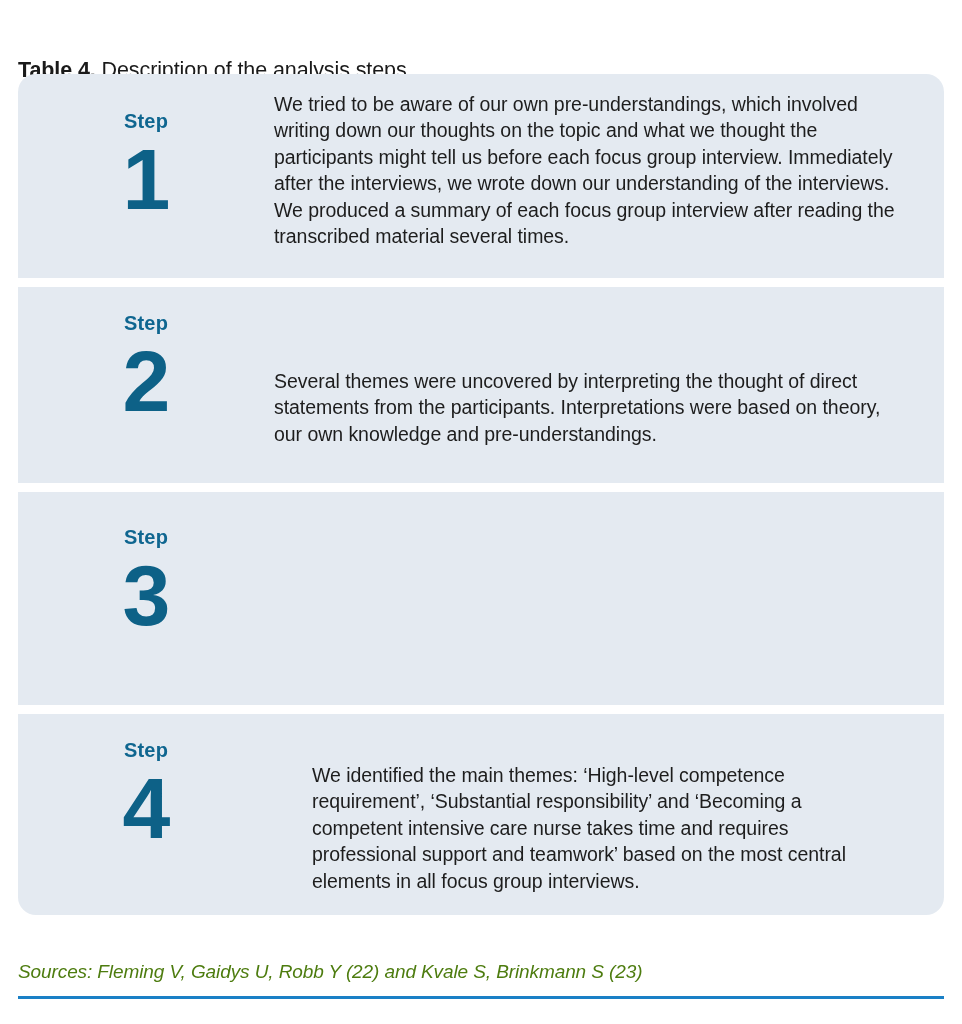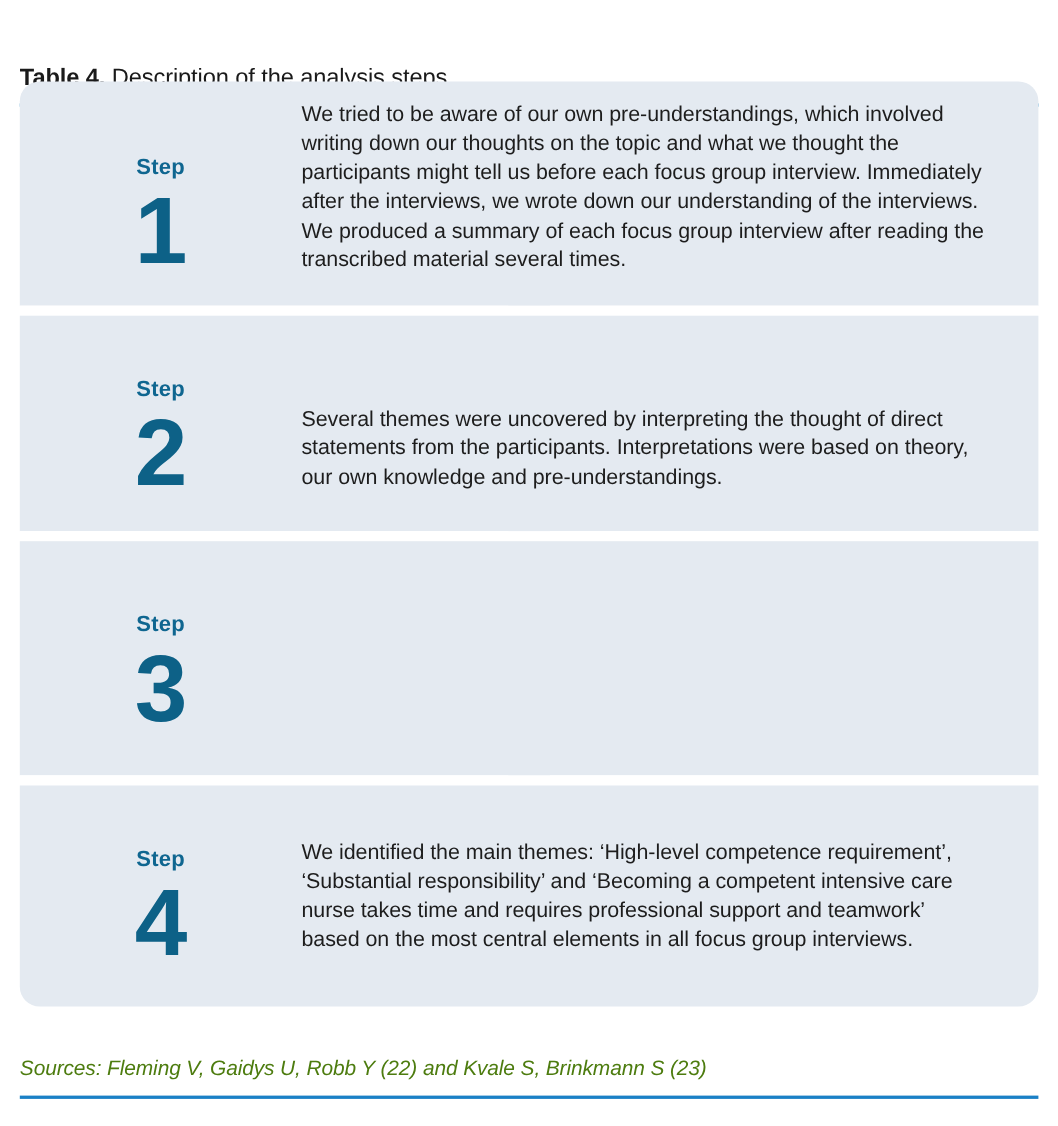--- a/index.html
+++ b/index.html
@@ -81,21 +81,20 @@
     height: 44px;
     display: block;
   }
 
   .step-marker {
     width: 256px;
     flex: 0 0 256px;
     position: relative;
     text-align: center;
     color: #0f6690;
-    margin-top: 31px;
   }
   .step-word {
     position: absolute;
     left: 0;
     right: 0;
     font-size: 20px;
     font-weight: bold;
     color: #0f6690;
     letter-spacing: 0.2px;
   }
@@ -137,21 +136,21 @@
   .row2 .step-text  { top: 81px; }
 
   .row3 { height: 213px; }
   .row3 .step-word  { top: 34px; }
   .row3 .step-digit { top: 60px; }
   .row3 .step-text  { top: 73px; }
 
   .row4 { height: 201px; }
   .row4 .step-word  { top: 25px; }
   .row4 .step-digit { top: 51px; }
-  .row4 .step-text  { top: 48px; }
+  .row4 .step-text  { top: 48px; margin-left: 38px; }
 
   
   .footer {
     position: absolute;
     left: 18px;
     top: 959px;
     width: 926px;
   }
   .sources {
     font-size: 19px;

